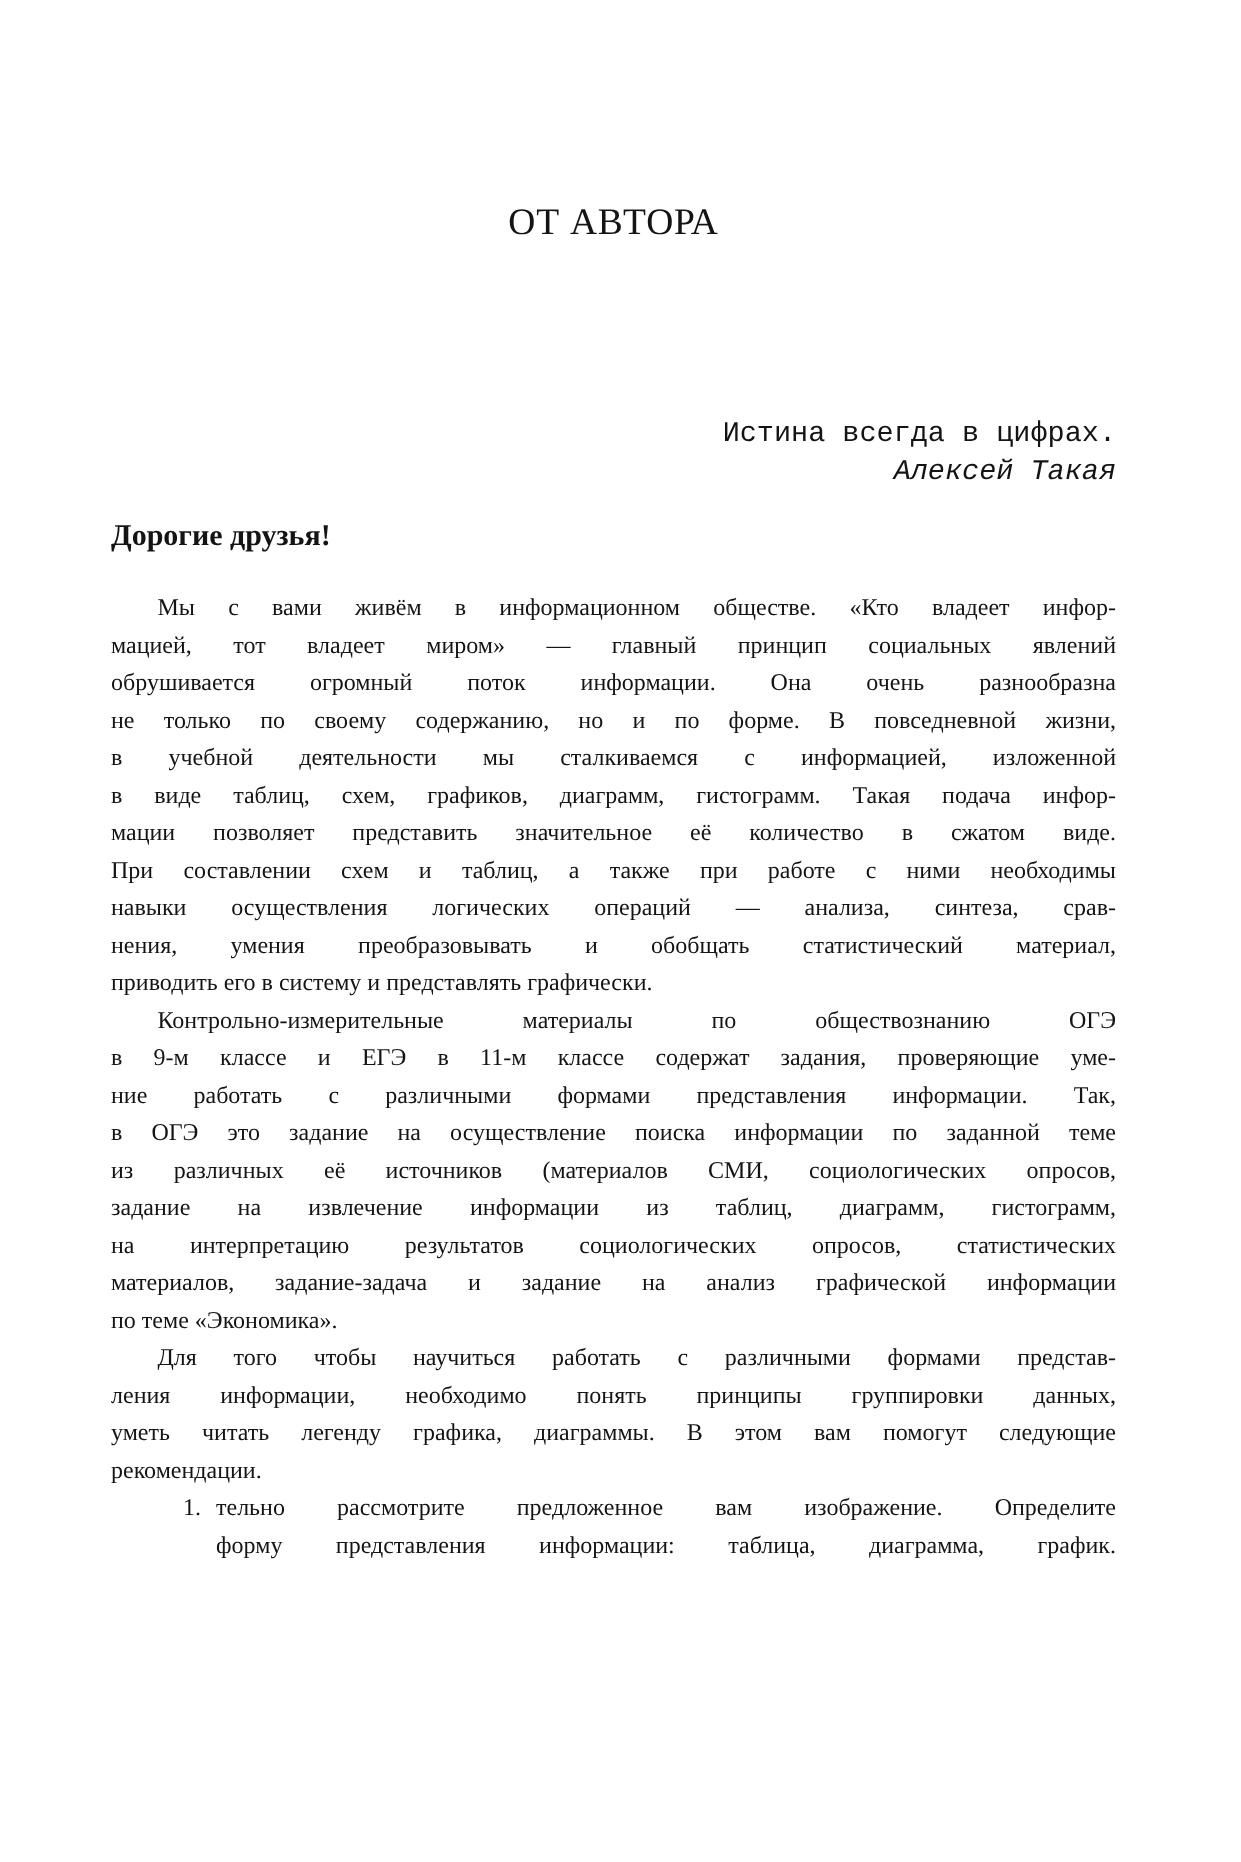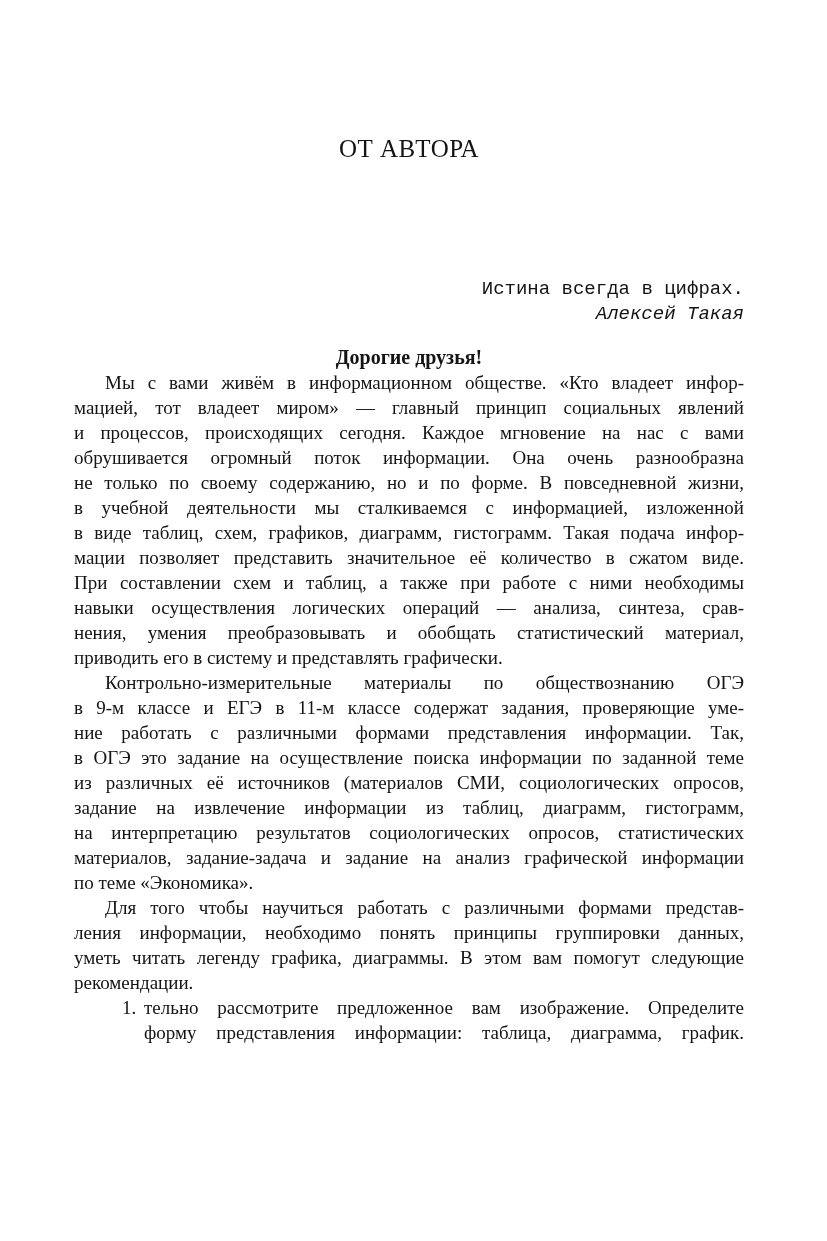--- a/index.html
+++ b/index.html
@@ -37,24 +37,25 @@
     font-family: Liberation Mono, monospace;
   }
   .epigraph-author {
     font-style: italic;
   }
   .salutation {
     margin: 18px 0 0 0;
     font-size: 20px;
     font-weight: bold;
     line-height: 25px;
-    text-align: center;
+    text-align: left;
   }
   .body-text {
-    font-size: 19px;
+    margin-top: 23px;
+    font-size: 16px;
     line-height: 25px;
   }
   .para { margin: 0; }
   .line {
     text-align: justify;
     text-align-last: justify;
     white-space: normal;
   }
   .line-last {
     text-align-last: left;
@@ -86,21 +87,20 @@
     <div class="epigraph-author">Алексей Такая</div>
   </div>
 
   <h2 class="salutation">Дорогие друзья!</h2>
 
   <div class="body-text">
 
     <div class="para indent">
         <div class="line">Мы с вами живём в информационном обществе. «Кто владеет инфор-</div>
         <div class="line">мацией, тот владеет миром» — главный принцип социальных явлений</div>
-        <div class="line">и процессов, происходящих сегодня. Каждое мгновение на нас с вами</div>
         <div class="line">обрушивается огромный поток информации. Она очень разнообразна</div>
         <div class="line">не только по своему содержанию, но и по форме. В повседневной жизни,</div>
         <div class="line">в учебной деятельности мы сталкиваемся с информацией, изложенной</div>
         <div class="line">в виде таблиц, схем, графиков, диаграмм, гистограмм. Такая подача инфор-</div>
         <div class="line">мации позволяет представить значительное её количество в сжатом виде.</div>
         <div class="line">При составлении схем и таблиц, а также при работе с ними необходимы</div>
         <div class="line">навыки осуществления логических операций — анализа, синтеза, срав-</div>
         <div class="line">нения, умения преобразовывать и обобщать статистический материал,</div>
         <div class="line line-last">приводить его в систему и представлять графически.</div>
       </div>

